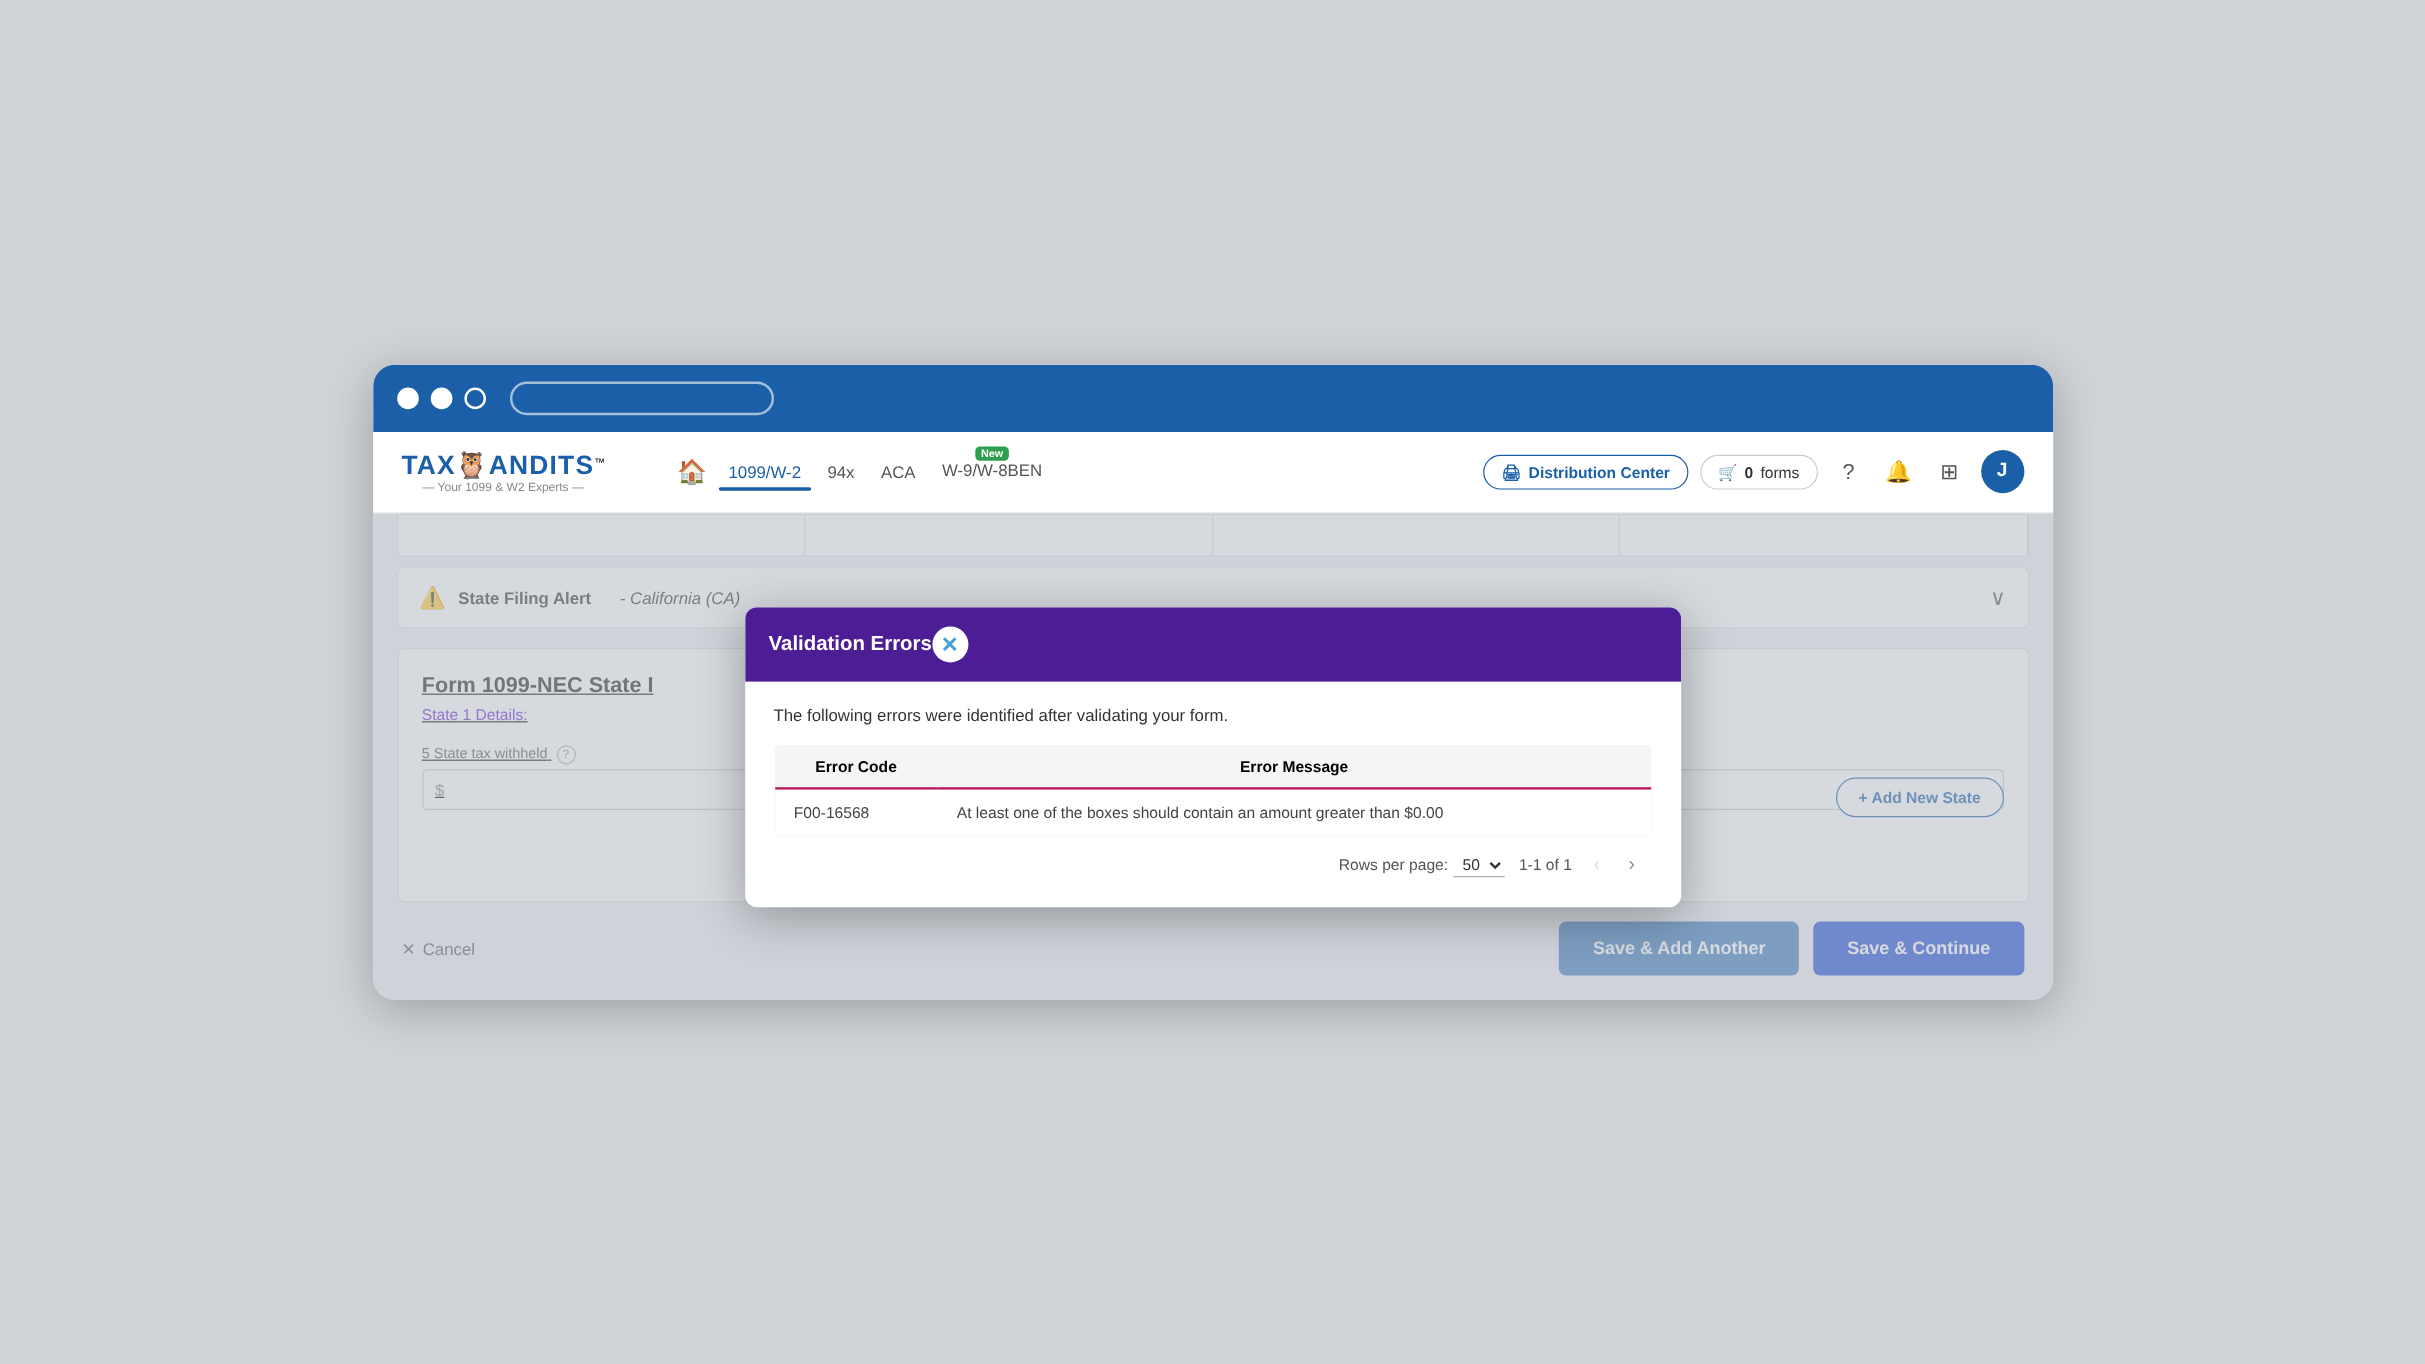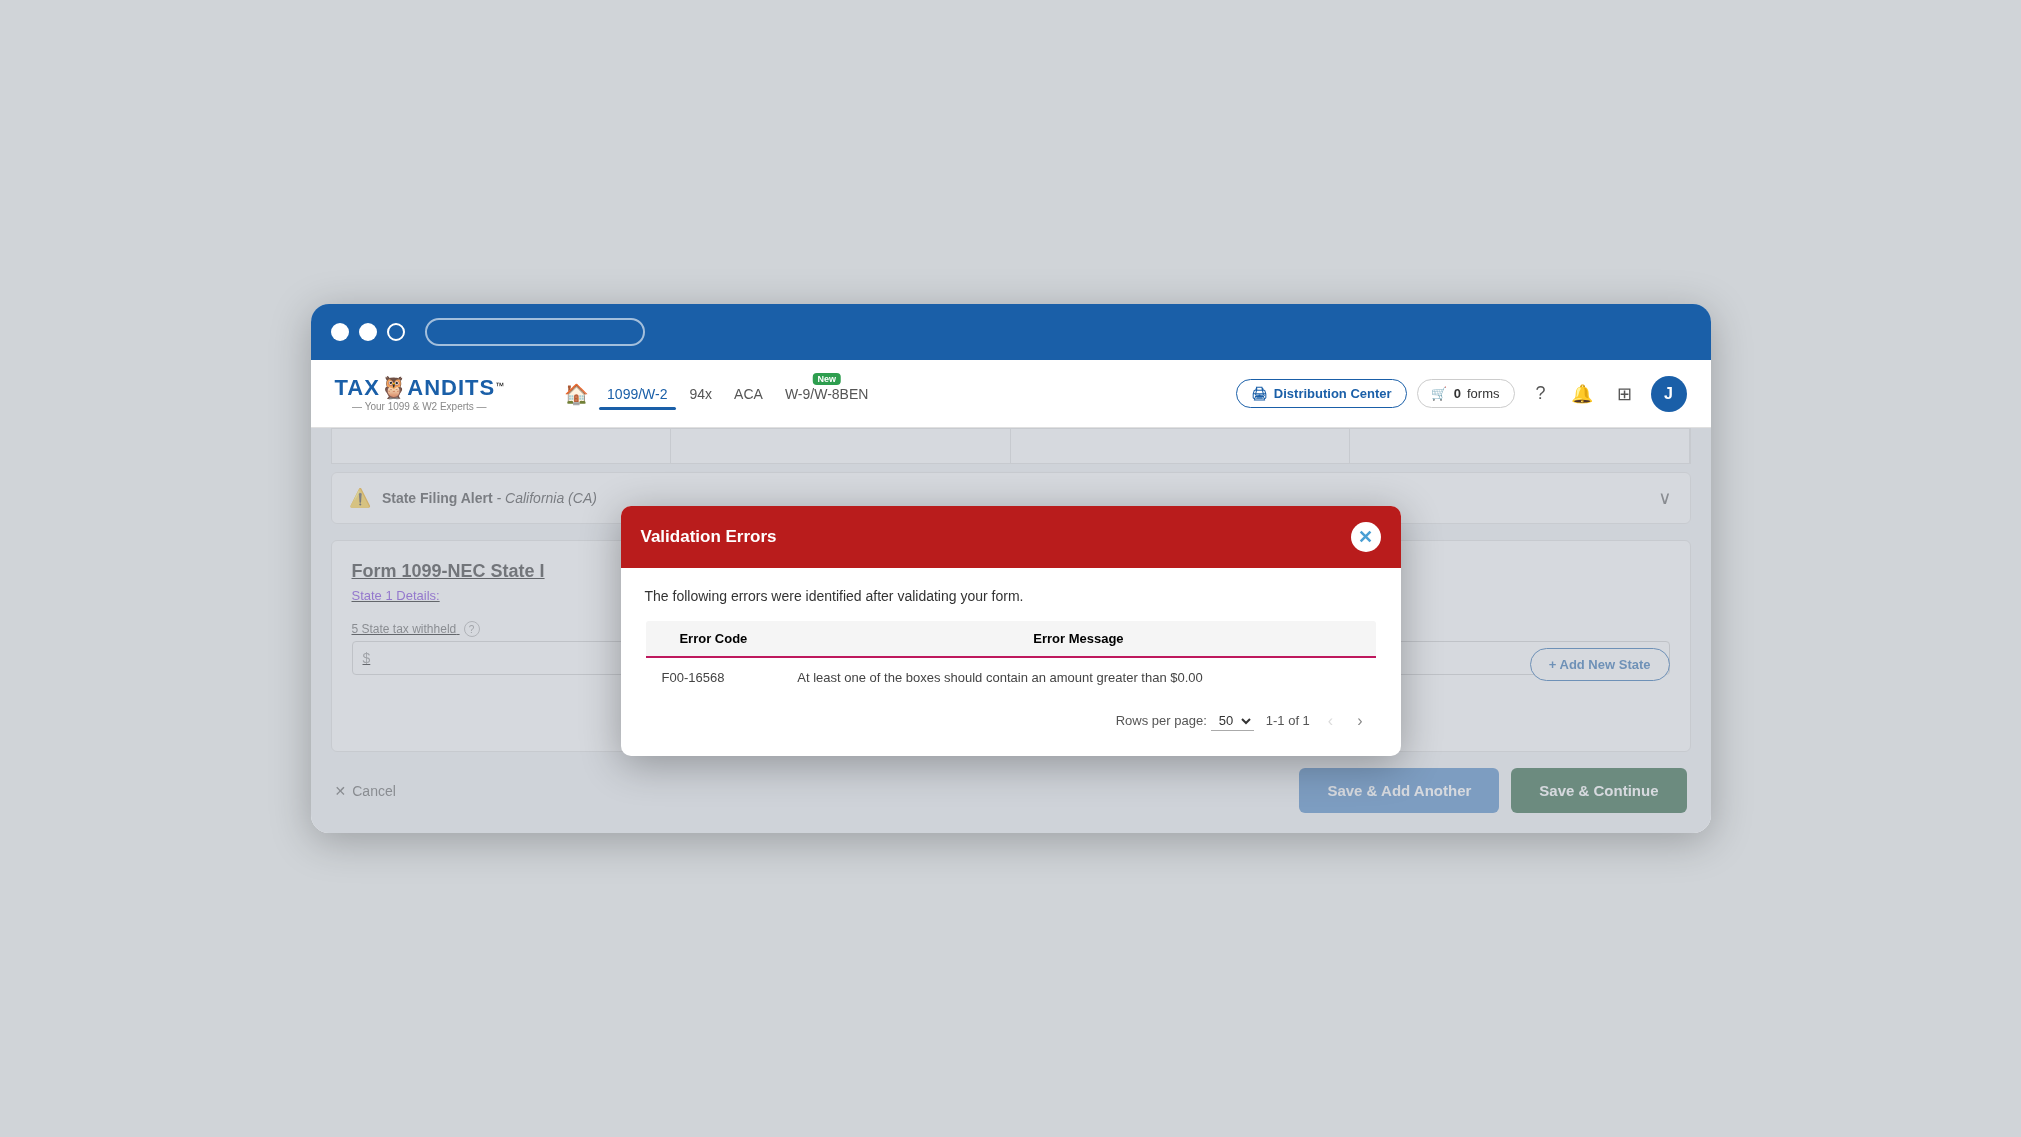--- a/index.html
+++ b/index.html
@@ -227,20 +227,21 @@
     }
     .alert-icon {
       font-size: 18px;
     }
     .alert-text {
       font-size: 14px;
       color: #333;
     }
     .alert-text em {
       font-style: italic;
+      margin-left: 20px;
     }
     .alert-chevron {
       font-size: 18px;
       color: #555;
     }
 
     
     .form-section {
       background: white;
       border: 1px solid #ddd;
@@ -354,21 +355,21 @@
       background: #3a7abf;
       color: white;
       border: none;
       border-radius: 6px;
       padding: 14px 28px;
       font-size: 15px;
       font-weight: 600;
       cursor: pointer;
     }
     .save-continue-btn {
-      background: #14532d;
+      background: #1d4ed8;
       color: white;
       border: none;
       border-radius: 6px;
       padding: 14px 28px;
       font-size: 15px;
       font-weight: 600;
       cursor: pointer;
     }
 
     
@@ -385,25 +386,24 @@
 
     
     .modal {
       background: white;
       border-radius: 10px;
       box-shadow: 0 8px 40px rgba(0,0,0,0.3);
       width: 780px;
       overflow: hidden;
     }
     .modal-header {
-      background: #b91c1c;
+      background: #4c1d95;
       padding: 16px 20px;
       display: flex;
       align-items: center;
-      justify-content: space-between;
     }
     .modal-title {
       color: white;
       font-size: 17px;
       font-weight: 600;
     }
     .modal-close-btn {
       width: 30px; height: 30px;
       background: white;
       border-radius: 50%;

